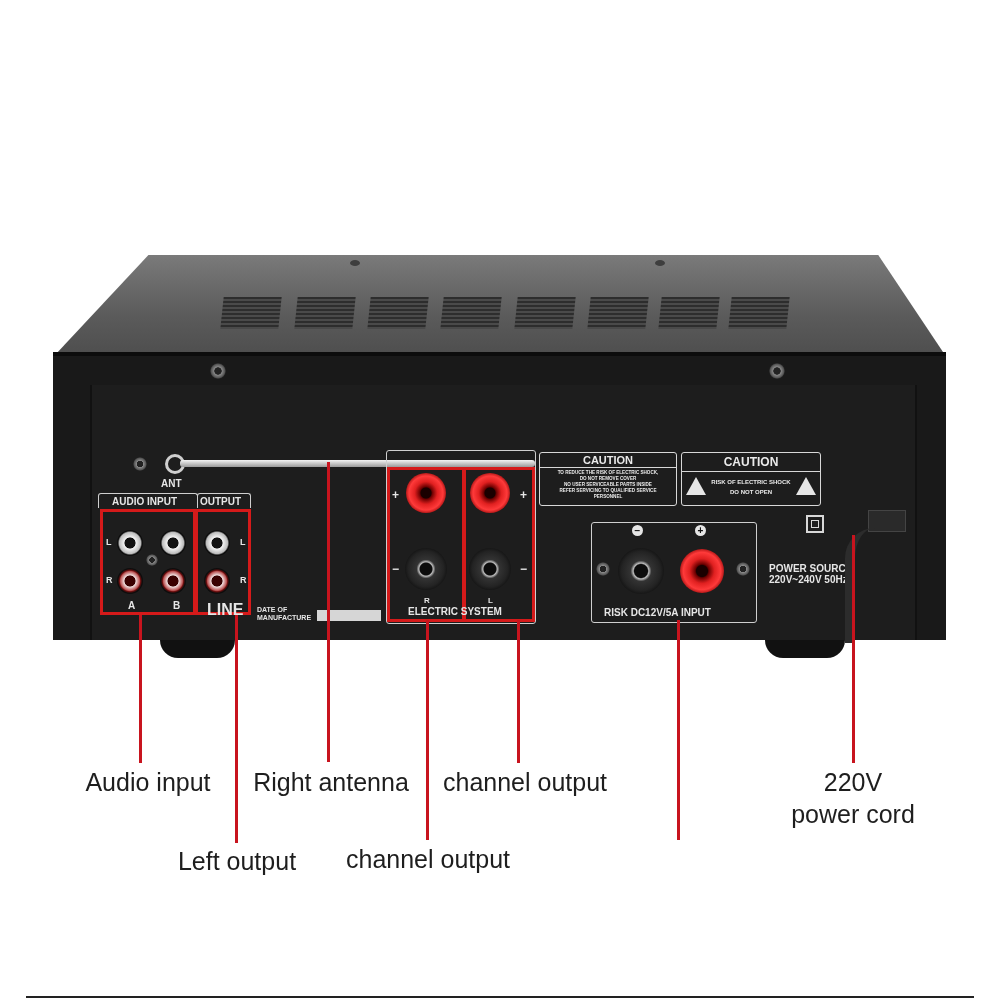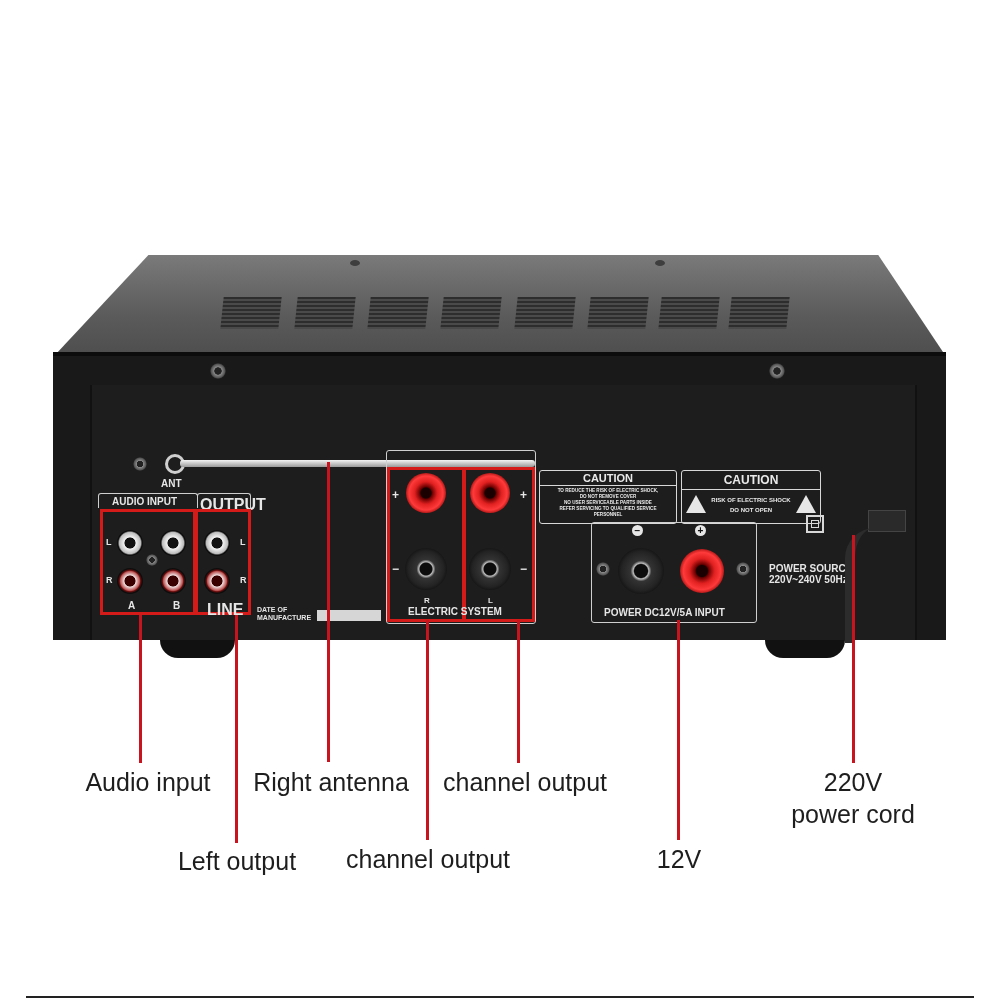--- a/index.html
+++ b/index.html
@@ -20,21 +20,21 @@
     .silk { color:#e6e6e6; font-weight:bold; white-space:nowrap; }
     .silk-box { border:1.5px solid #cfcfcf; border-radius:3px; }
     .rca { width:26px; height:26px; border-radius:50%; }
     .rca.white { background:radial-gradient(circle,#111 28%,#f2f2f2 32%,#bdbdbd 58%,#0d0d0d 66%); }
     .rca.red { background:radial-gradient(circle,#3a0000 28%,#f0e0e0 32%,#b55 52%,#6b0d0d 58%,#0d0d0d 66%); }
     .post-red { width:40px; height:40px; border-radius:50%; background:radial-gradient(circle,#1a0000 18%,#6b0000 22%,#e02020 40%,#ff3a3a 60%,#9a0c0c 75%,#111 80%); }
     .post-black { width:42px; height:42px; border-radius:50%; background:radial-gradient(circle,#0c0c0c 20%,#bcbcbc 24%,#333 32%,#232323 60%,#0b0b0b 80%); }
     .redbox { border:3px solid #d51a1a; box-sizing:border-box; }
     .leader { width:3px; background:#c8141e; }
     .callout { color:#1e1e1e; font-size:25px; text-align:center; line-height:32px; white-space:nowrap; }
-    .caution { border:1.5px solid #d8d8d8; border-radius:3px; color:#eaeaea;margin-top:18px; }
+    .caution { border:1.5px solid #d8d8d8; border-radius:3px; color:#eaeaea; }
   </style>
 </head>
 <body>
 
 <div class="abs lid"></div>
 <div class="abs lid-screw" style="left:350px"></div>
 <div class="abs lid-screw" style="left:655px"></div>
 
 <div class="abs vent" style="left:222px;width:58px"></div>
 <div class="abs vent" style="left:296px;width:58px"></div>
@@ -56,21 +56,21 @@
 <div class="abs foot" style="left:765px;top:640px;width:80px"></div>
 
 <div class="abs screw" style="left:133px;top:457px;width:14px;height:14px"></div>
 <div class="abs" style="left:165px;top:454px;width:20px;height:20px;border-radius:50%;border:3px solid #cfcfcf;box-sizing:border-box"></div>
 <div class="abs" style="left:180px;top:460px;width:355px;height:7px;background:linear-gradient(#f4f4f4,#9a9a9a);border-radius:3px"></div>
 <div class="abs silk" style="left:161px;top:478px;font-size:10px">ANT</div>
 
 <div class="abs silk-box" style="left:98px;top:493px;width:98px;height:14px;border-bottom:none;border-radius:3px 3px 0 0"></div>
 <div class="abs silk" style="left:112px;top:496px;font-size:10px">AUDIO INPUT</div>
 <div class="abs silk-box" style="left:197px;top:493px;width:52px;height:14px;border-bottom:none;border-radius:3px 3px 0 0"></div>
-<div class="abs silk" style="left:200px;top:496px;font-size:16px">OUTPUT</div>
+<div class="abs silk" style="left:200px;top:496px;font-size:10px">OUTPUT</div>
 
 <div class="abs redbox" style="left:100px;top:509px;width:96px;height:106px"></div>
 <div class="abs redbox" style="left:195px;top:509px;width:56px;height:106px"></div>
 
 <div class="abs silk" style="left:106px;top:537px;font-size:9px">L</div>
 <div class="abs silk" style="left:106px;top:575px;font-size:9px">R</div>
 <div class="abs rca white" style="left:117px;top:530px"></div>
 <div class="abs rca white" style="left:160px;top:530px"></div>
 <div class="abs rca red" style="left:117px;top:568px"></div>
 <div class="abs rca red" style="left:160px;top:568px"></div>
@@ -126,21 +126,21 @@
   </div>
 </div>
 
 <div class="abs silk-box" style="left:591px;top:522px;width:164px;height:99px"></div>
 <div class="abs" style="left:632px;top:525px;width:11px;height:11px;border-radius:50%;background:#e6e6e6;color:#111;font-size:10px;line-height:11px;text-align:center;font-weight:bold">−</div>
 <div class="abs" style="left:695px;top:525px;width:11px;height:11px;border-radius:50%;background:#e6e6e6;color:#111;font-size:10px;line-height:11px;text-align:center;font-weight:bold">+</div>
 <div class="abs screw" style="left:596px;top:562px;width:14px;height:14px"></div>
 <div class="abs screw" style="left:736px;top:562px;width:14px;height:14px"></div>
 <div class="abs post-black" style="left:618px;top:548px;width:46px;height:46px"></div>
 <div class="abs post-red" style="left:680px;top:549px;width:44px;height:44px"></div>
-<div class="abs silk" style="left:604px;top:607px;font-size:10px">POWER DC12V/5A INPUT</div>
+<div class="abs silk" style="left:604px;top:607px;font-size:10px">RISK DC12V/5A INPUT</div>
 
 <div class="abs" style="left:806px;top:515px;width:18px;height:18px;border:2px solid #d8d8d8;box-sizing:border-box">
   <div style="margin:3px;width:8px;height:8px;border:1.5px solid #d8d8d8;box-sizing:border-box"></div>
 </div>
 <div class="abs silk" style="left:769px;top:563px;font-size:10px;line-height:11px">
   <div>POWER SOURCE:</div>
   <div>220V~240V 50Hz</div>
 </div>
 
 <div class="abs" style="left:868px;top:510px;width:36px;height:20px;background:#2a2a2a;border:1px solid #444"></div>
@@ -163,20 +163,19 @@
 <div class="abs callout" style="left:331px;top:766px;transform:translateX(-50%)">
   <div>Right antenna</div>
 </div>
 <div class="abs callout" style="left:428px;top:843px;transform:translateX(-50%)">
   <div>channel output</div>
 </div>
 <div class="abs callout" style="left:525px;top:766px;transform:translateX(-50%)">
   <div>channel output</div>
 </div>
 <div class="abs callout" style="left:679px;top:843px;transform:translateX(-50%)">
-  <div>12V</div>
 </div>
 <div class="abs callout" style="left:853px;top:766px;transform:translateX(-50%)">
   <div>220V</div>
   <div>power cord</div>
 </div>
 
 <div class="abs" style="left:26px;top:996px;width:948px;height:2px;background:#222"></div>
 
 </body></html>

